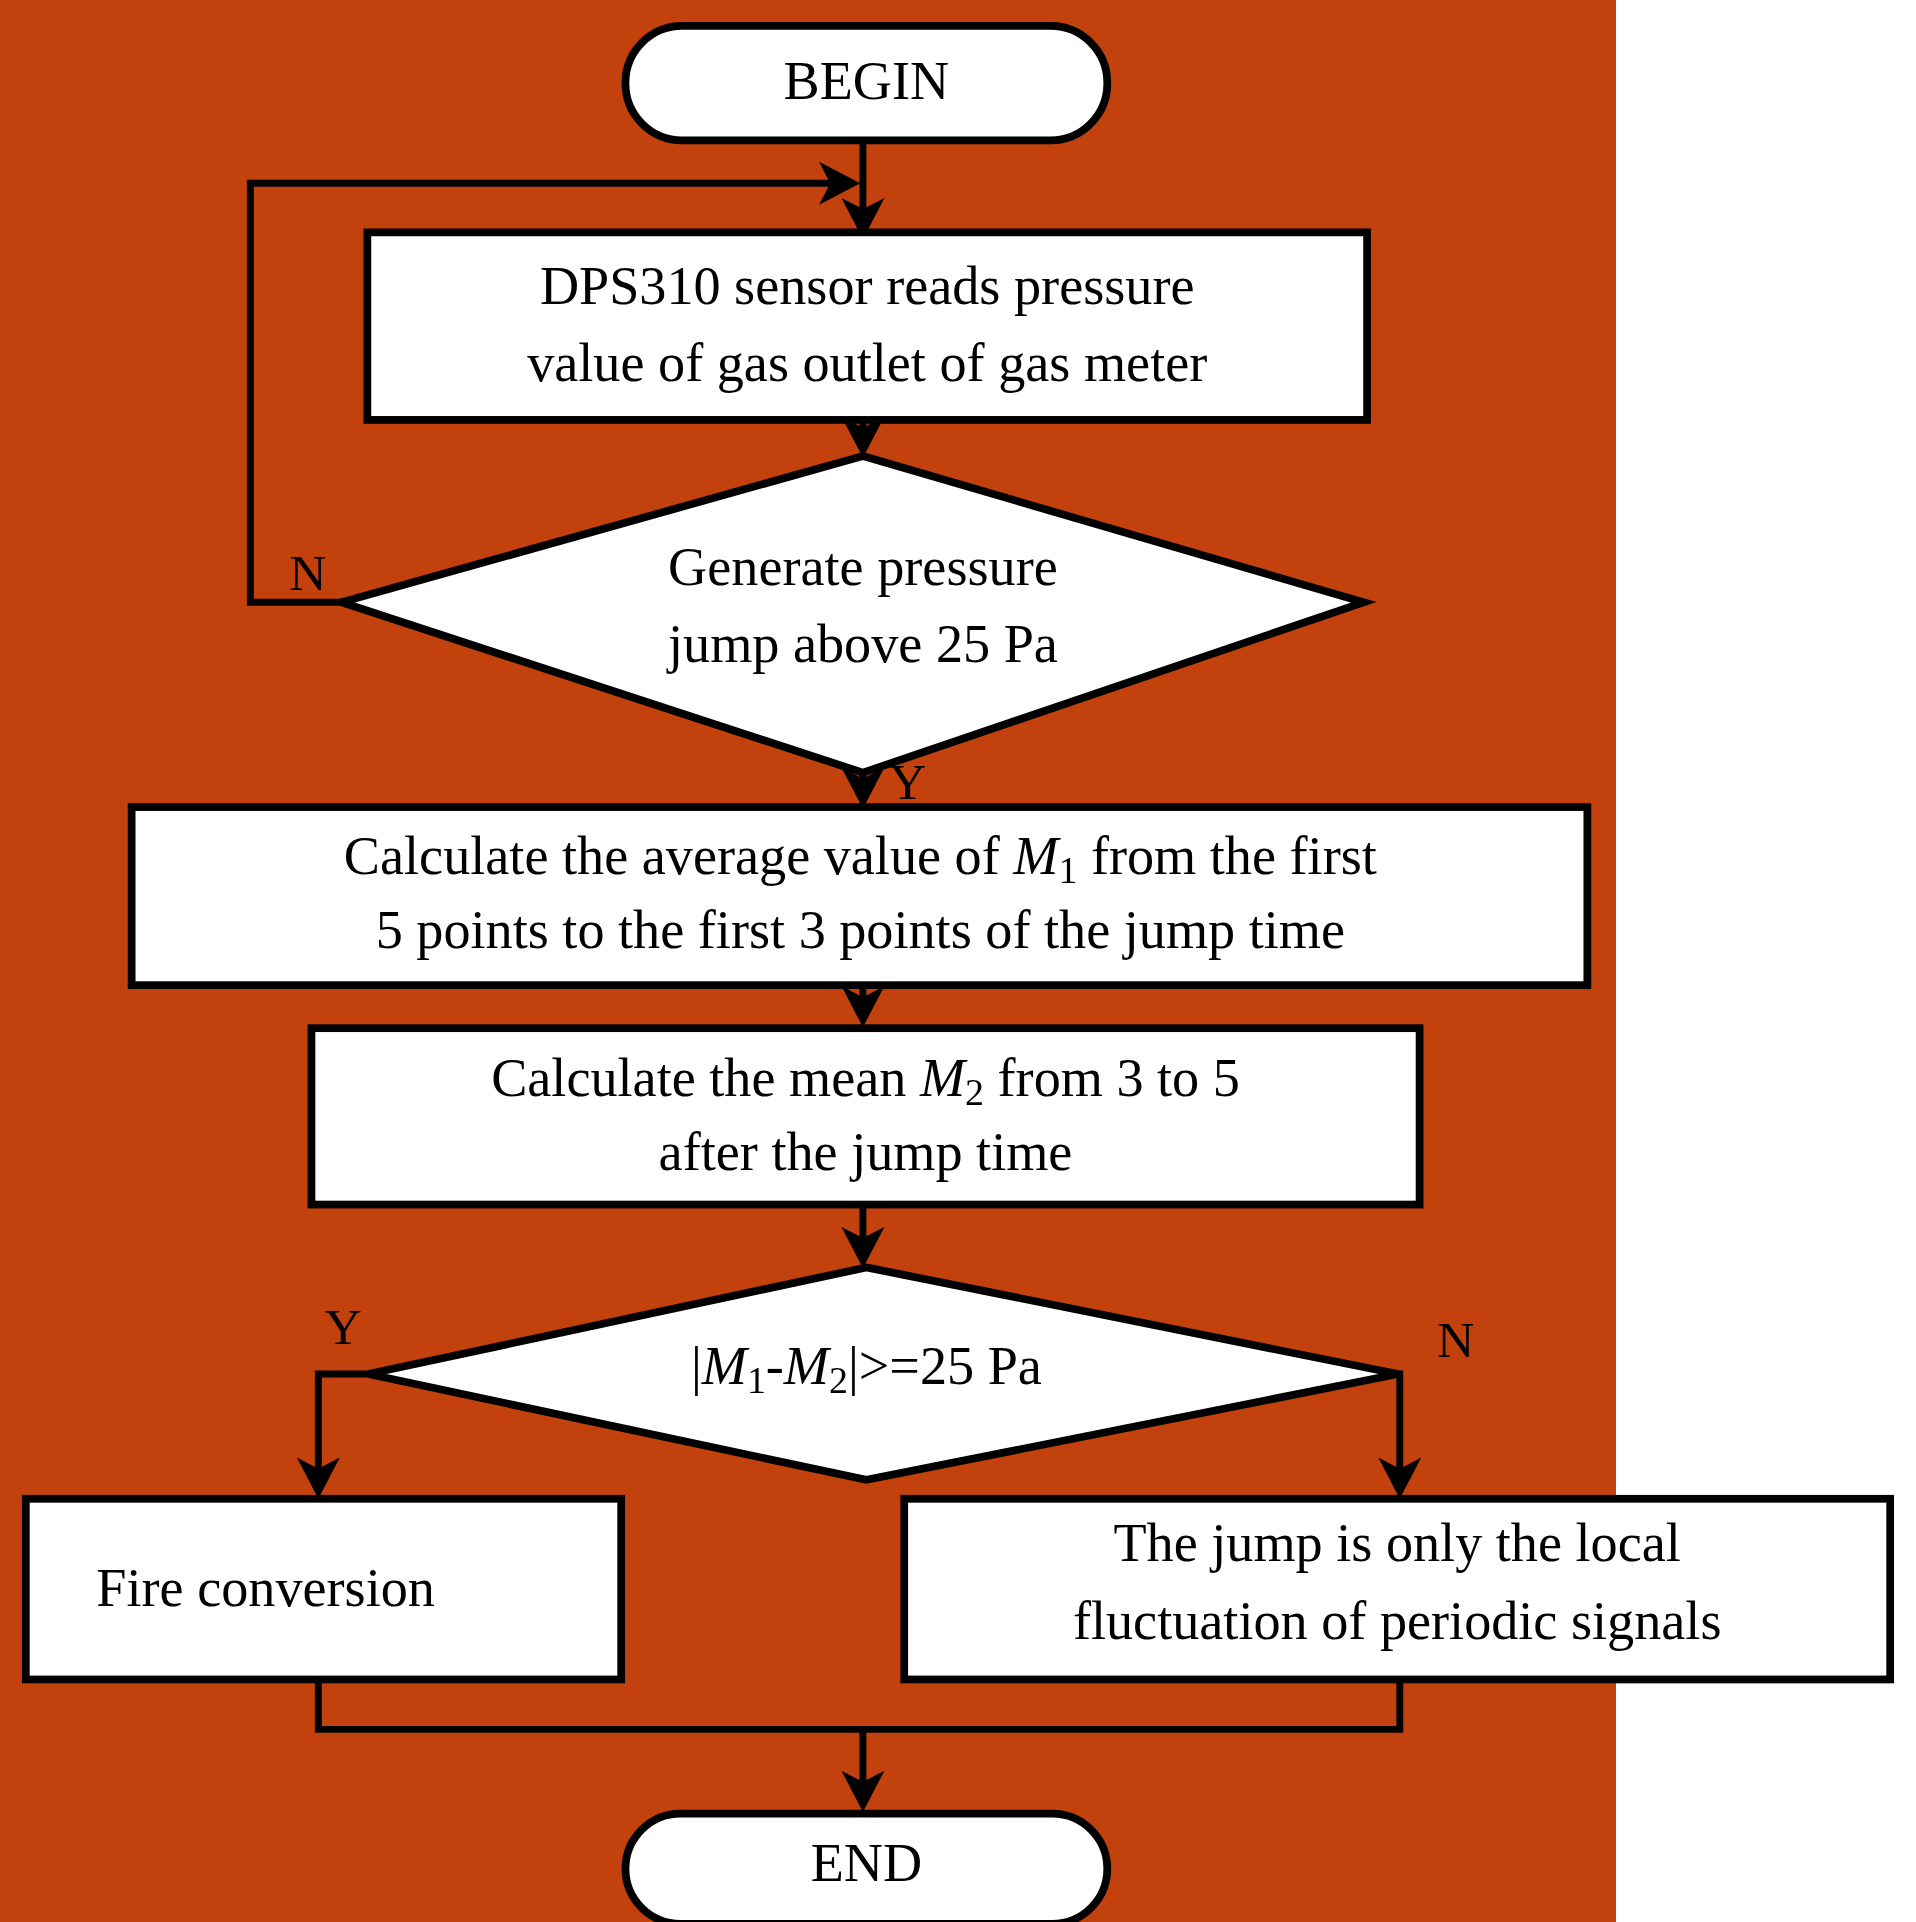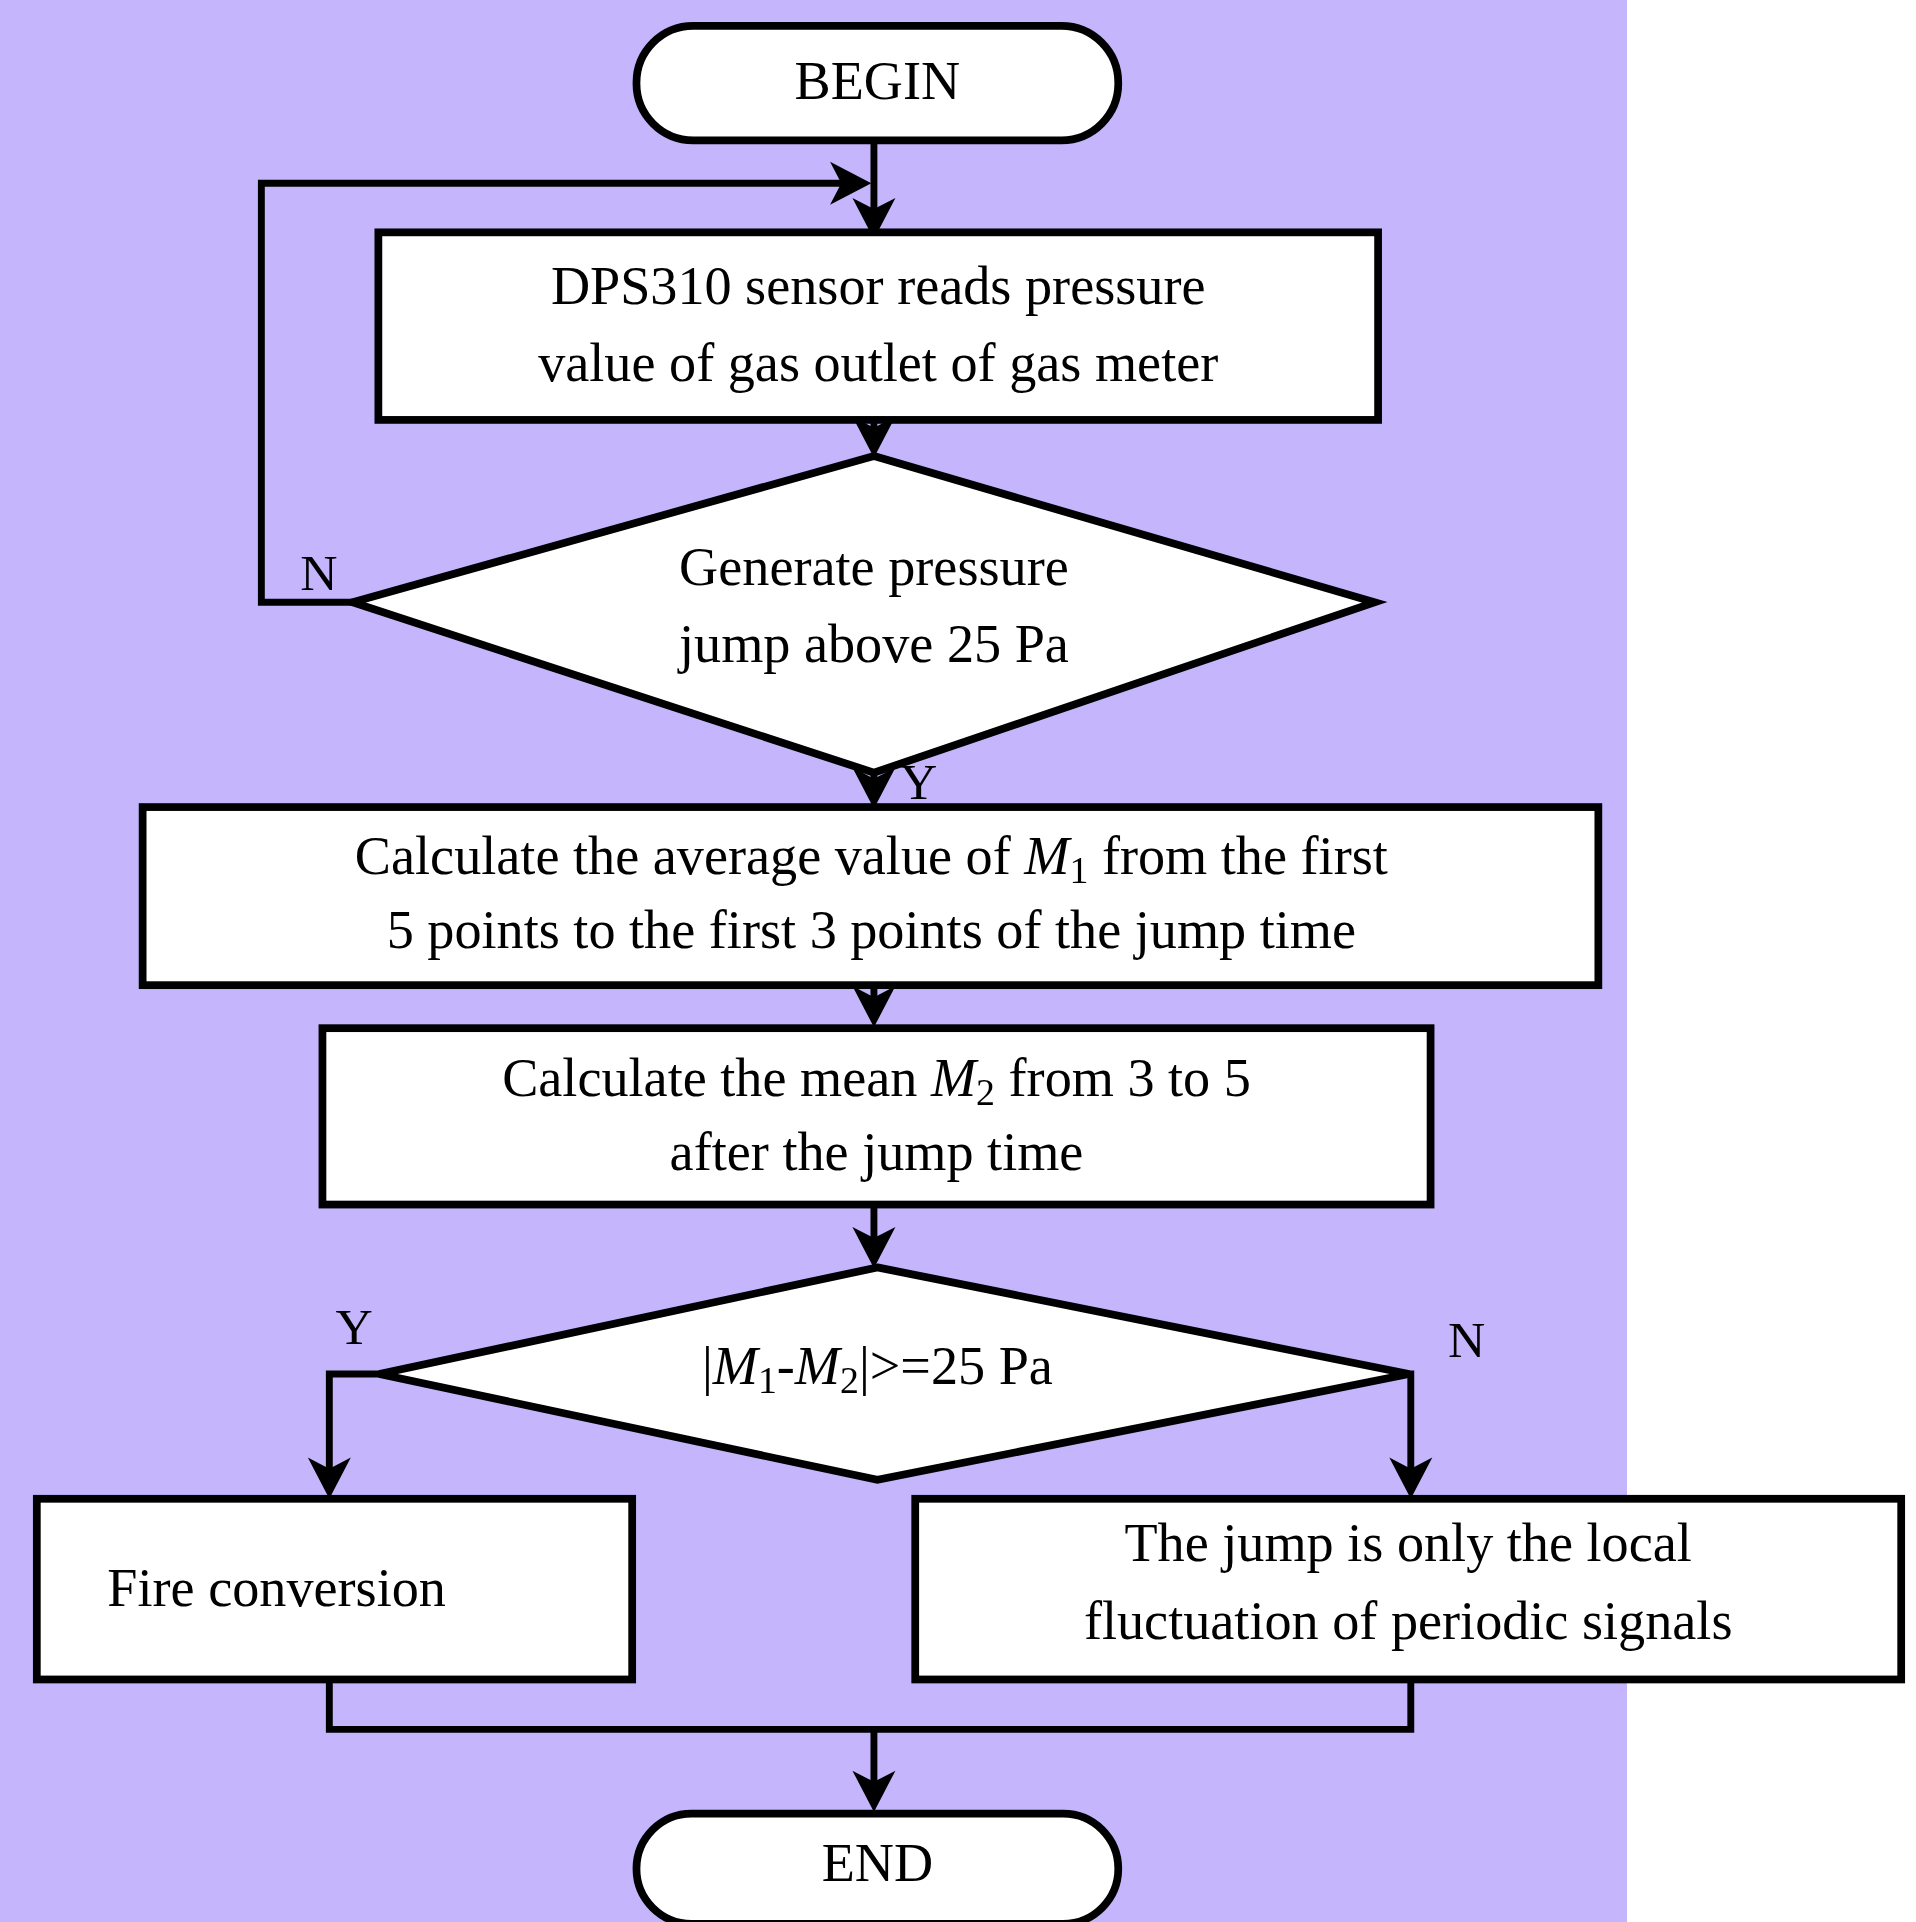--- a/index.html
+++ b/index.html
@@ -10,22 +10,21 @@
   body {
     width: 1916px;
     height: 1923px;
     font-family: "Liberation Serif", "DejaVu Serif", serif;
     overflow: hidden;
   }
   #flow-root {
     position: relative;
     width: 1616px;
     height: 1923px;
-    background: #c4b5fd;
-    padding-left: 11px;
+    background: #c2410c;
   }
   svg#flow-svg {
     display: block;
     width: 1916px;
     height: 1923px;
   }
   .shape-stroke {
     fill: #ffffff;
     stroke: #000000;
     stroke-width: 9;

